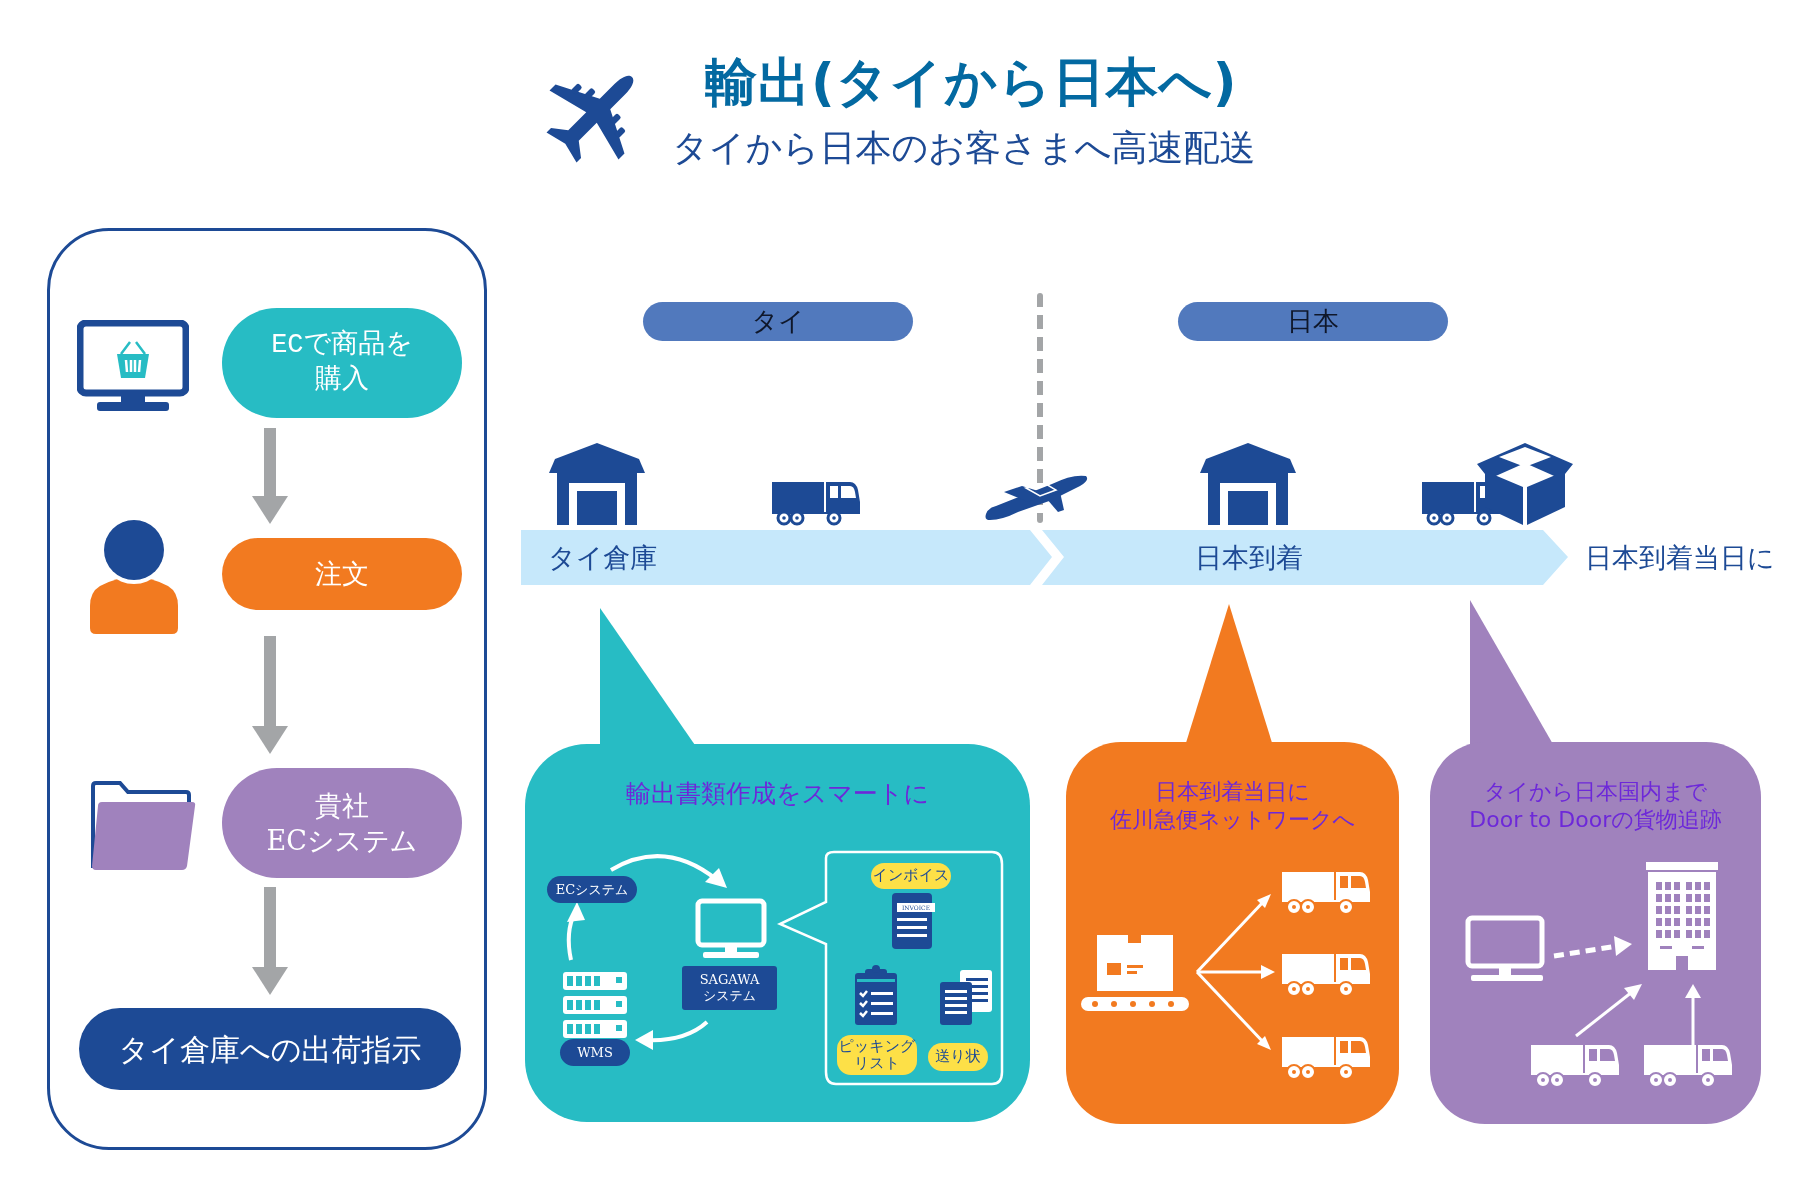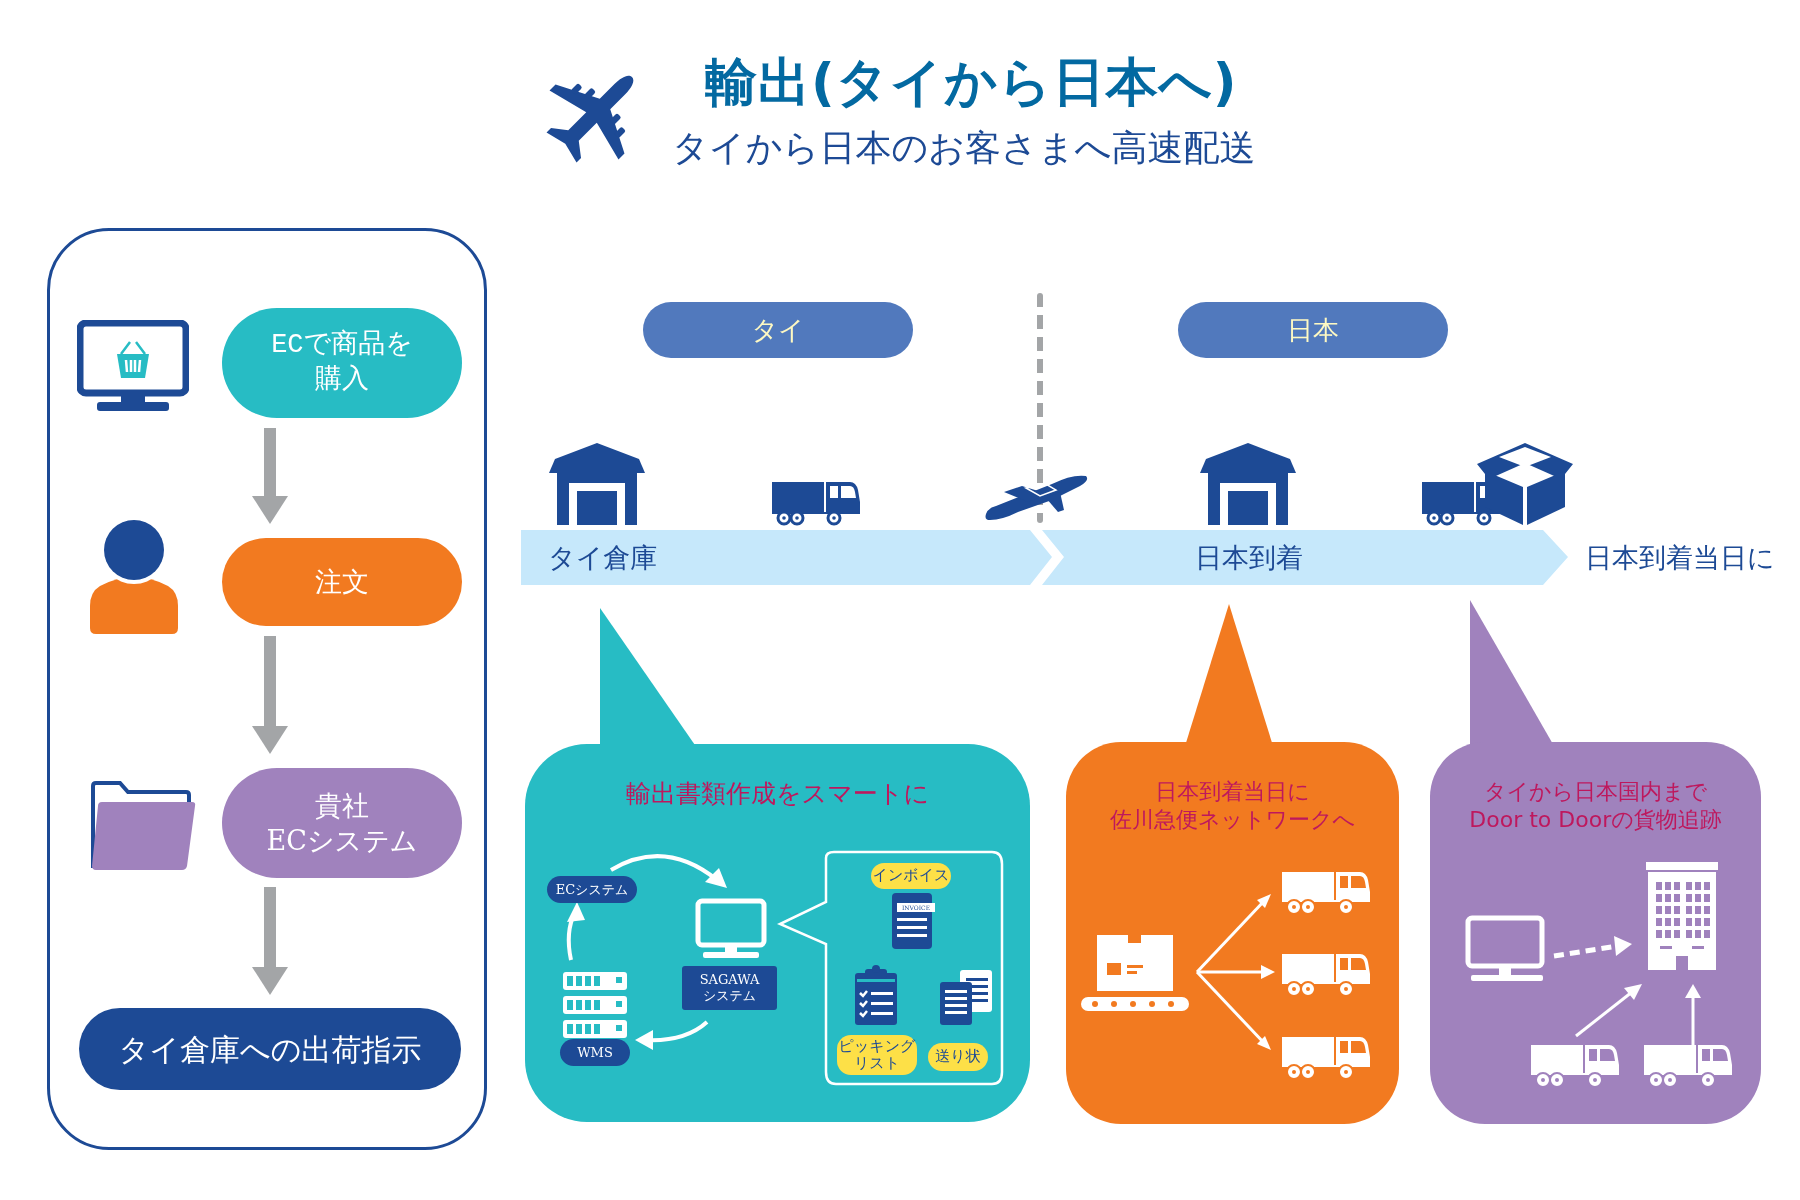--- a/index.html
+++ b/index.html
@@ -12,27 +12,27 @@
   #title { left:705px; top:48px; font-size:52px; color:#0369a1; font-weight:bold; letter-spacing:1px; white-space:nowrap; }
   #subtitle { left:672px; top:124px; font-size:36px; color:#1d4a95; white-space:nowrap; }
 
   
   #left-panel { left:47px; top:228px; width:440px; height:922px; border:3px solid #1d4a95; border-radius:62px; box-sizing:border-box; }
   .pill { position:absolute; border-radius:60px; color:#ffffff; font-size:27px; line-height:1.3; }
   .vert-arrow { position:absolute; width:12px; background:#a3a5a7; }
   .vert-arrow::after { content:""; position:absolute; left:-12px; bottom:-28px; border-left:18px solid transparent; border-right:18px solid transparent; border-top:28px solid #a3a5a7; }
 
   
-  .region-pill { position:absolute; background:#5179bd; color:#fef9c3; font-size:26px; border-radius:30px; height:56px; }
+  .region-pill { position:absolute; background:#5179bd; color:#0f172a; font-size:26px; border-radius:30px; height:39px; }
 
   
   #timeline-labels div { position:absolute; font-size:27px; color:#1d4a95; white-space:nowrap; }
 
   
-  .callout-title { position:absolute; color:#be185d; font-size:24px; text-align:center; line-height:1.25; white-space:nowrap; }
+  .callout-title { position:absolute; color:#6d28d9; font-size:24px; text-align:center; line-height:1.25; white-space:nowrap; }
   .mini-pill { position:absolute; background:#1d4a95; color:#fff; border-radius:16px; font-family:"DejaVu Serif","Liberation Serif",serif; font-size:13px; }
   .white-pill { position:absolute; background:#fde047; color:#1d4a95; border-radius:14px; font-size:15px; line-height:1.15; }
 </style>
 </head>
 <body>
 
 <div class="abs" style="left:540px;top:60px;width:112px;height:106px;">
   <svg viewBox="0 0 100 100" width="112" height="106">
     <g transform="rotate(45 50 50)" fill="#1d4a95">
       <path d="M50 2 C55 2 57 10 57 18 L57 38 L96 58 L96 66 L57 56 L57 80 L70 90 L70 96 L50 91 L30 96 L30 90 L43 80 L43 56 L4 66 L4 58 L43 38 L43 18 C43 10 45 2 50 2 Z"></path>
@@ -64,21 +64,21 @@
 </div>
 <div class="vert-arrow" style="left:264px;top:428px;height:68px;"></div>
 
 <div class="abs" style="left:88px;top:516px;width:92px;height:118px;">
   <svg width="92" height="118" viewBox="0 0 92 118">
     <path d="M12 70 Q46 52 80 70 Q90 76 90 90 L90 112 Q90 118 84 118 L8 118 Q2 118 2 112 L2 90 Q2 76 12 70 Z" fill="#f27a20"></path>
     <circle cx="46" cy="34" r="34" fill="#ffffff"></circle>
     <circle cx="46" cy="34" r="30" fill="#1d4a95"></circle>
   </svg>
 </div>
-<div class="pill center" style="left:222px;top:538px;width:240px;height:88px;background:#f27a20;">
+<div class="pill center" style="left:222px;top:538px;width:240px;height:72px;background:#f27a20;">
   <span>注文</span>
 </div>
 <div class="vert-arrow" style="left:264px;top:636px;height:90px;"></div>
 
 <div class="abs" style="left:90px;top:780px;width:106px;height:92px;">
   <svg width="106" height="92" viewBox="0 0 106 92">
     <path d="M3 88 L3 6 Q3 3 6 3 L30 3 L38 12 L96 12 Q99 12 99 15 L99 30" fill="none" stroke="#1d4a95" stroke-width="4"></path>
     <rect x="6" y="14" width="90" height="20" fill="#fff"></rect>
     <path d="M12 22 L102 22 Q106 22 105 26 L97 86 Q96 90 92 90 L6 90 Q2 90 2 86 L8 26 Q8 22 12 22 Z" fill="#a082bd"></path>
   </svg>

